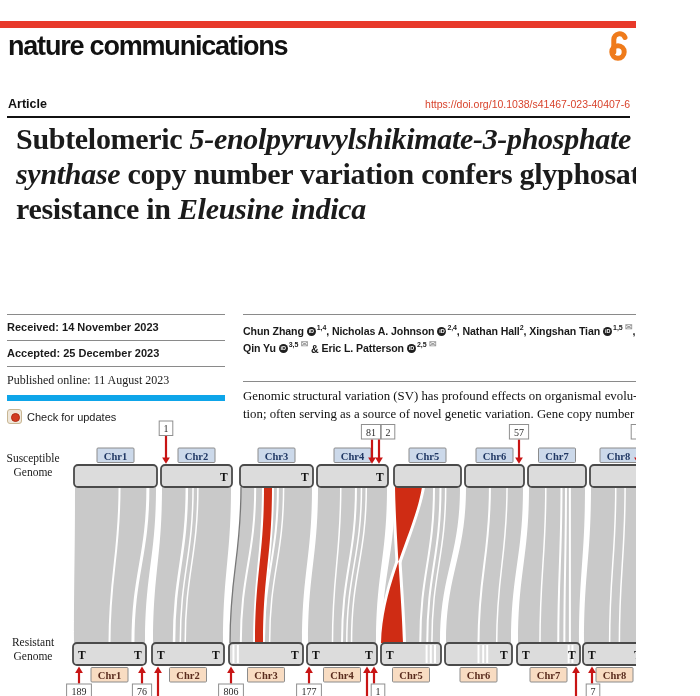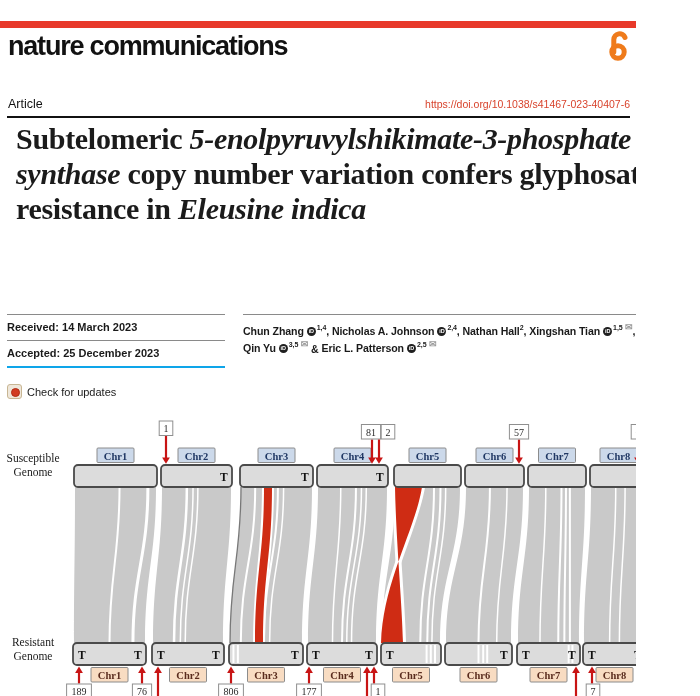--- a/index.html
+++ b/index.html
@@ -4,30 +4,30 @@
 <style>
   html,body{margin:0;padding:0;background:#ffffff;}
   .page{position:relative;width:636px;height:696px;background:#fff;overflow:hidden;
         font-family:"Liberation Sans",sans-serif;color:#1a1a1a;margin-top:21px;}
   .topbar{position:absolute;top:0;left:0;width:700px;height:7px;background:#e8392a;}
   .wordmark{position:absolute;top:10px;left:8px;font-size:27px;font-weight:bold;
             letter-spacing:-1.2px;color:#121212;}
   .oa-logo{position:absolute;top:9px;right:5px;width:26px;height:31px;}
   .article-row{position:absolute;top:76px;left:8px;right:6px;display:flex;
                justify-content:space-between;align-items:baseline;}
-  .article-label{font-weight:normal;font-size:12.5px;color:#111;text-align:center;}
+  .article-label{font-weight:bold;font-size:12.5px;color:#111;text-align:center;}
   .doi{font-size:10.5px;color:#d8432c;text-decoration:none;text-align:center;}
   .rule-black{position:absolute;top:95px;left:7px;right:6px;border-top:2px solid #111;}
   .title{position:absolute;top:101px;left:16px;width:689px;
          font-family:"Liberation Serif",serif;font-weight:bold;font-size:30px;
          line-height:1.16;color:#1b1b1b;letter-spacing:-0.3px;}
   .meta-left{position:absolute;left:7px;top:293px;width:218px;}
   .meta-row{border-top:1px solid #8a8a8a;padding:6px 0 7px 0;font-size:11px;font-weight:bold;}
   .meta-row.serif{font-family:"Liberation Serif",serif;font-weight:normal;font-size:12px;}
-  .check-row{border-top:2px solid #0ea5e9;padding-top:16px;font-size:11px;font-weight:normal;
+  .check-row{border-top:6px solid #0ea5e9;padding-top:8px;font-size:11px;font-weight:normal;
              display:flex;align-items:center;gap:5px;}
   .crossmark{display:inline-block;width:13px;height:13px;border-radius:3px;background:#efe7da;
              border:1px solid #c8b693;position:relative;}
   .crossmark:after{content:"";position:absolute;left:2.5px;top:2.5px;width:7px;height:7px;
              border-radius:50%;background:#d23c22;border:1px solid #b02c14;}
   .meta-right{position:absolute;left:243px;top:293px;width:452px;}
   .authors{border-top:1px solid #8a8a8a;padding-top:6px;font-size:10.6px;font-weight:bold;
            line-height:1.45;white-space:nowrap;letter-spacing:-0.1px;}
   .authors sup{font-size:7px;}
   .orcid{display:inline-block;width:9px;height:9px;border-radius:50%;background:#1f1f1f;
@@ -53,30 +53,32 @@
 
   <div class="article-row">
     <span class="article-label">Article</span>
     <a class="doi" href="#">https://doi.org/10.1038/s41467-023-40407-6</a>
   </div>
   <div class="rule-black"></div>
 
   <h1 class="title" style="margin:0;"><span>Subtelomeric </span><i>5-enolpyruvylshikimate-3-phosphate synthase</i><span> copy number variation confers glyphosate resistance in </span><i>Eleusine indica</i></h1>
 
   <div class="meta-left">
-    <div class="meta-row">Received: 14 March 2023</div>
+    <div class="meta-row">Received: 14 November 2023</div>
     <div class="meta-row">Accepted: 25 December 2023</div>
+    <div class="meta-row serif">Published online: 11 August 2023</div>
     <div class="check-row">
       <span class="crossmark"></span>
       <span>Check for updates</span>
     </div>
   </div>
 
   <div class="meta-right">
     <div class="authors"><span>Chun Zhang<span class="orcid">iD</span><sup>1,4</sup></span>, <span>Nicholas A. Johnson<span class="orcid">iD</span><sup>2,4</sup></span>, <span>Nathan Hall<sup>2</sup></span>, <span>Xingshan Tian<span class="orcid">iD</span><sup>1,5</sup><sup class="env"> ✉</sup></span>,<br><span>Qin Yu<span class="orcid">iD</span><sup>3,5</sup><sup class="env"> ✉</sup></span> &amp; <span>Eric L. Patterson<span class="orcid">iD</span><sup>2,5</sup><sup class="env"> ✉</sup></span></div>
+    <div class="abstract">Genomic structural variation (SV) has profound effects on organismal evolu-<br>tion; often serving as a source of novel genetic variation. Gene copy number</div>
   </div>
 
   <svg class="fig" id="fig-svg" viewBox="0 395 700 301">
       <path d="M75,466 C75,536 74,552 74,622 L145,622 C145,552 156,536 156,466 Z" fill="#c9c9c9"></path>
       <path d="M162,466 C162,536 153,552 153,622 L223,622 C223,552 231,536 231,466 Z" fill="#c9c9c9"></path>
       <path d="M241,466 C241,536 230,552 230,622 L302,622 C302,552 312,536 312,466 Z" fill="#c9c9c9"></path>
       <path d="M318,466 C318,536 308,552 308,622 L376,622 C376,552 387,536 387,466 Z" fill="#c9c9c9"></path>
       <path d="M395,466 C395,536 382,552 382,622 L440,622 C440,552 460,536 460,466 Z" fill="#c9c9c9"></path>
       <path d="M466,466 C466,536 446,552 446,622 L511,622 C511,552 523,536 523,466 Z" fill="#c9c9c9"></path>
       <path d="M529,466 C529,536 518,552 518,622 L579,622 C579,552 585,536 585,466 Z" fill="#c9c9c9"></path>

